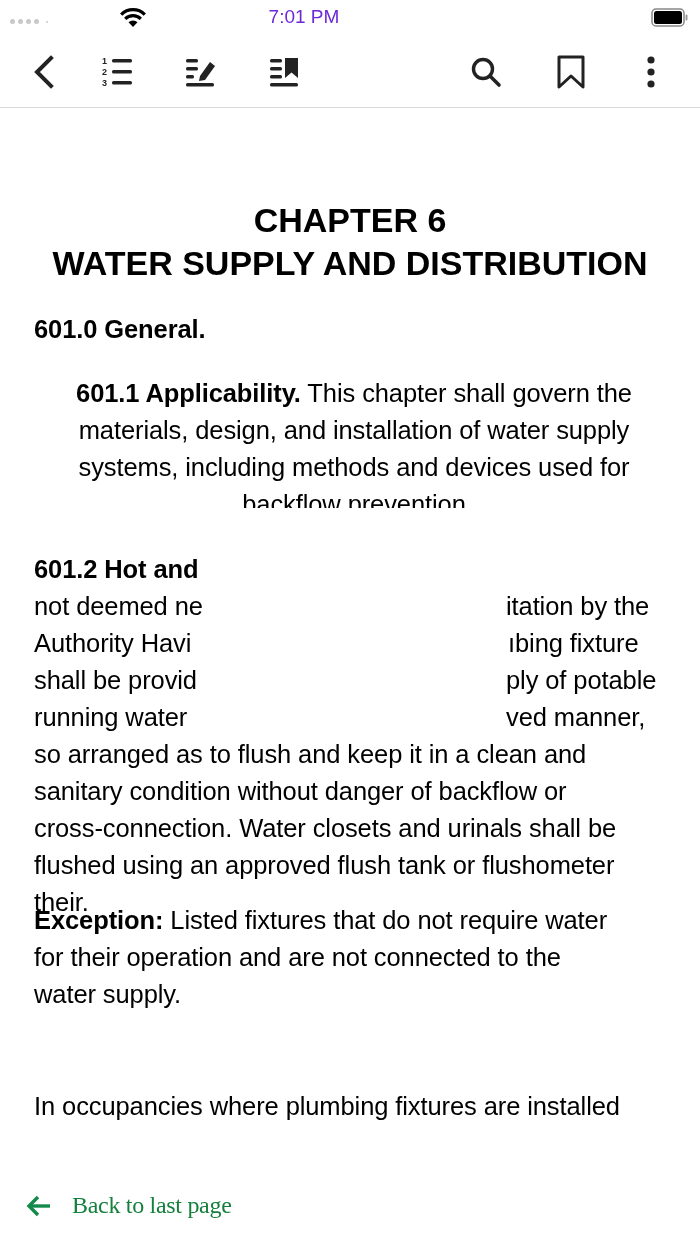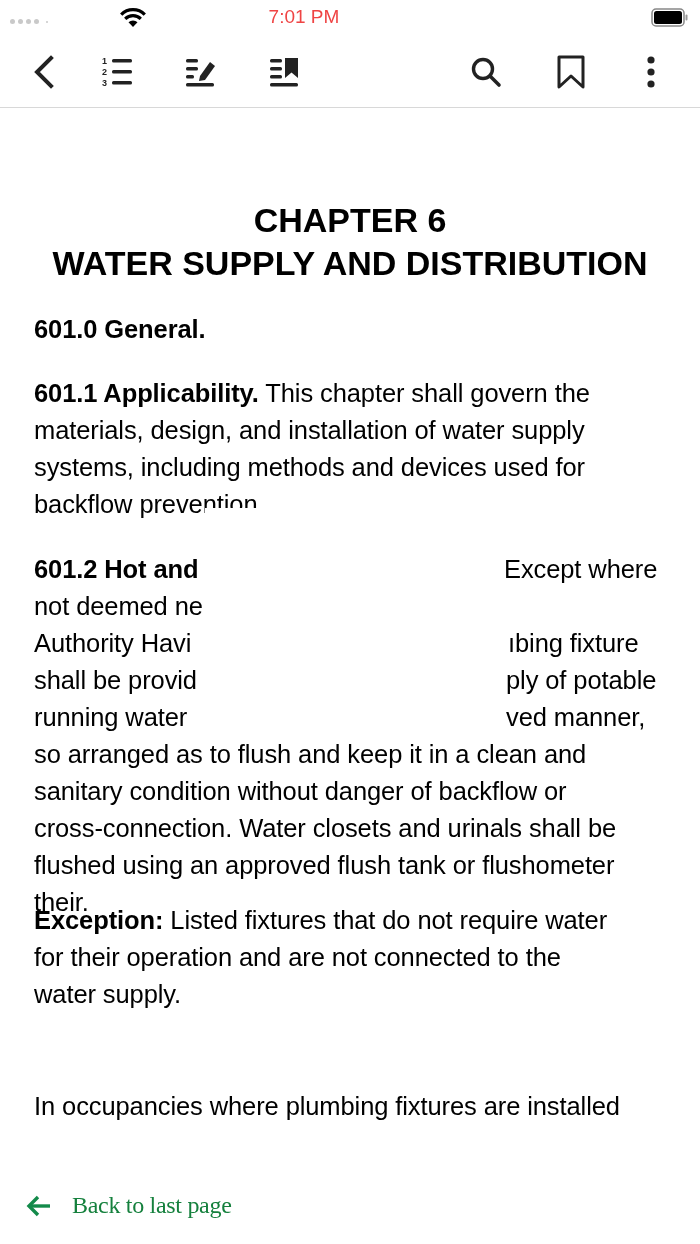--- a/index.html
+++ b/index.html
@@ -8,21 +8,21 @@
       font-family: "Liberation Sans", sans-serif; color: #000;
     }
     .screen { position: relative; width: 700px; height: 1244px; background: #fff; }
 
     
     .status-bar { position: absolute; top: 0; left: 0; width: 700px; height: 36px; }
     .signal { position: absolute; left: 10px; top: 19px; display: flex; gap: 3px; align-items: center; }
     .signal .dot { width: 5px; height: 5px; border-radius: 50%; background: #c9c9c9; }
     .signal .dot.small { width: 2px; height: 2px; margin-left: 4px; background: #c9c9c9; }
     .wifi { position: absolute; left: 118px; top: 6px; width: 30px; height: 22px; }
-    .time { position: absolute; left: 0; width: 608px; top: 6px; text-align: center; font-size: 19px; color: #ef4444; }
+    .time { position: absolute; left: 0; width: 608px; top: 6px; text-align: center; font-size: 19px; color: #6d28d9; }
     .battery { position: absolute; left: 651px; top: 8px; width: 38px; height: 19px; }
 
     
     .toolbar { position: absolute; top: 36px; left: 0; width: 700px; height: 72px; border-bottom: 1px solid #d8d8d8; }
     .tb-btn { position: absolute; top: 14px; width: 44px; height: 44px; display: flex; align-items: center; justify-content: center; cursor: pointer; }
     .tb-btn svg { display: block; }
 
     
     .content { position: absolute; top: 109px; left: 0; width: 700px; height: 1070px; overflow: hidden; }
     .chapter-title {
@@ -122,34 +122,34 @@
   <div class="content">
     <div class="chapter-title">
       <div>CHAPTER 6</div>
       <div>WATER SUPPLY AND DISTRIBUTION</div>
     </div>
 
     <div class="para" style="top:202px;">
       <b>601.0 General.</b>
     </div>
 
-    <div class="para" style="top:266px;">
+    <div class="para" style="top:266px;text-align:center;">
       <div><b>601.1 Applicability.</b><span> This chapter shall govern the</span></div>
       <div>materials, design, and installation of water supply</div>
       <div>systems, including methods and devices used for</div>
       <div>backflow prevention</div>
     </div>
 
     <div class="para" style="top:442px;">
       <div style="position:relative; height:37px;">
         <b>601.2 Hot and</b>
-        <span style="position:absolute; left:470px; top:0;">Except where</span>
       </div>
       <div style="position:relative; height:37px;">
         <span>not deemed ne</span>
+        <span style="position:absolute; left:472px; top:0;">itation by the</span>
       </div>
       <div style="position:relative; height:37px;">
         <span>Authority Havi</span>
         <span style="position:absolute; left:474px; top:0;">ıbing fixture</span>
       </div>
       <div style="position:relative; height:37px;">
         <span>shall be provid</span>
         <span style="position:absolute; left:472px; top:0;">ply of potable</span>
       </div>
       <div style="position:relative; height:37px;">

